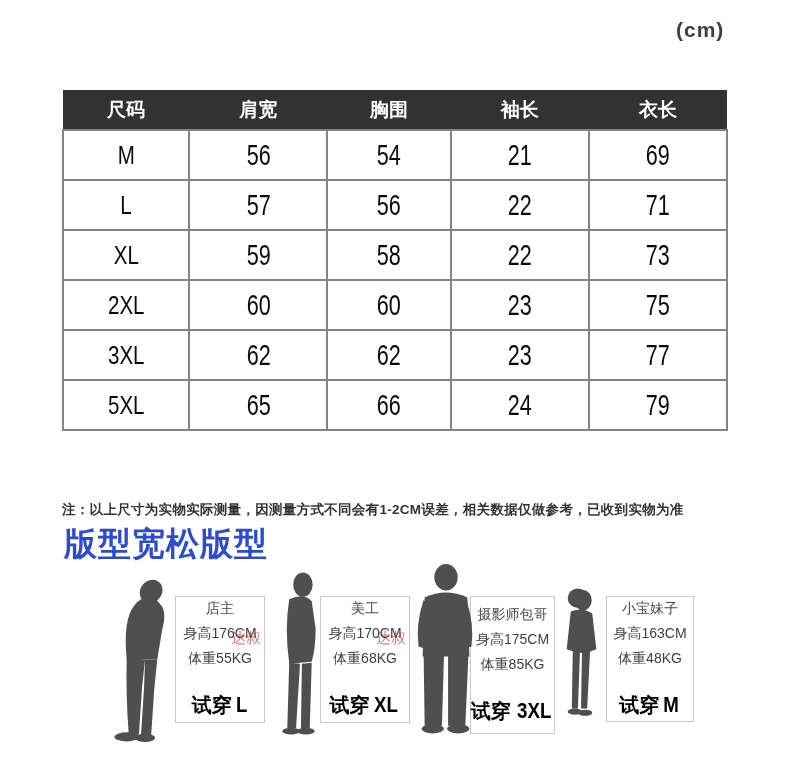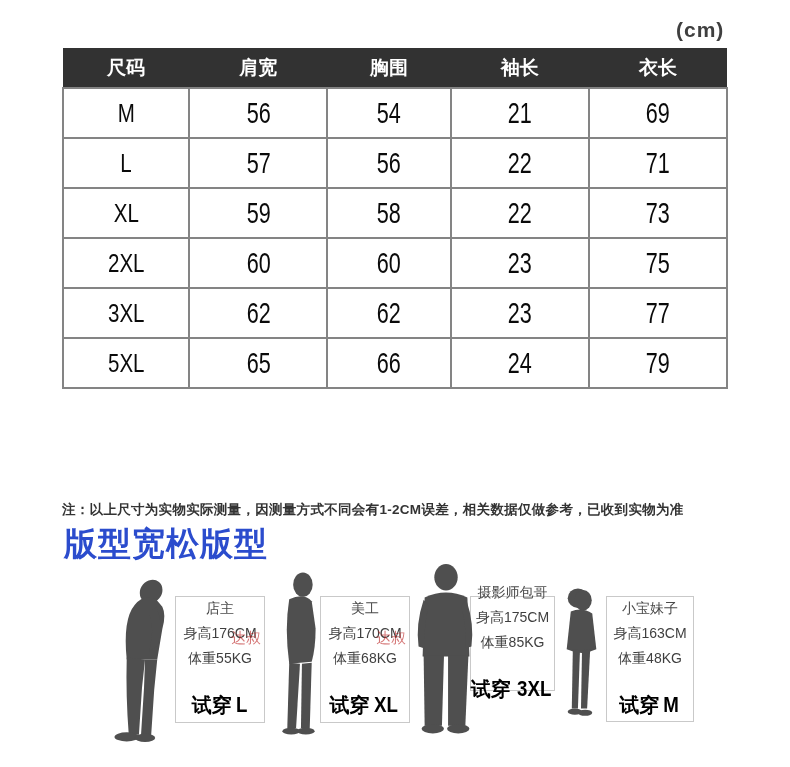--- a/index.html
+++ b/index.html
@@ -8,21 +8,21 @@
     font-family:"Liberation Sans","DejaVu Sans",sans-serif;
     overflow:hidden;
   }
   
   .unit-label{
     position:absolute;left:676px;top:18px;
     font-size:21px;font-weight:700;color:#3f3f3f;letter-spacing:1px;
   }
   
   .size-table-wrap{position:absolute;left:62px;top:48px;width:666px;}
-  table.size-table{width:100%;border-collapse:collapse;table-layout:fixed;}
+  table.size-table{width:100%;border-collapse:collapse;table-layout:fixed;margin-top:42px;}
   table.size-table thead tr{height:40px;background:#323232;}
   table.size-table th{
     border:none;color:#ffffff;font-size:19px;font-weight:600;
     text-align:center;vertical-align:middle;padding:0;
   }
   table.size-table tbody tr{height:50px;}
   table.size-table td{
     border:2px solid #848484;background:#ffffff;text-align:center;
     vertical-align:middle;padding:0;color:#0a0a0a;
   }
@@ -52,21 +52,21 @@
   .m-line{font-size:14px;color:#3f3f3f;}
   .m-fit{font-size:20px;font-weight:700;color:#000;margin-top:17px;white-space:nowrap;}
   .m-fit .sz{display:inline-block;font-size:22px;transform:scaleX(0.85);font-weight:700;margin-left:3px;}
   .wm{position:absolute;top:32px;right:3px;font-size:15px;color:#b91c1c;opacity:.6;z-index:3;}
   
   #fig-1{left:106px;top:8px;width:74px;height:178px;}
   #box-1{left:175px;top:38px;width:90px;height:127px;}
   #fig-2{left:266px;top:12px;width:66px;height:168px;}
   #box-2{left:320px;top:38px;width:90px;height:127px;}
   #fig-3{left:410px;top:5px;width:70px;height:175px;}
-  #box-3{left:470px;top:38px;width:85px;height:95px;}
+  #box-3{left:470px;top:38px;width:85px;height:138px;}
   #fig-4{left:554px;top:30px;width:54px;height:138px;}
   #box-4{left:606px;top:38px;width:88px;height:126px;}
 </style>
 </head>
 <body>
 
 <div class="unit-label">(cm)</div>
 
 <div class="size-table-wrap">
   <table class="size-table">

